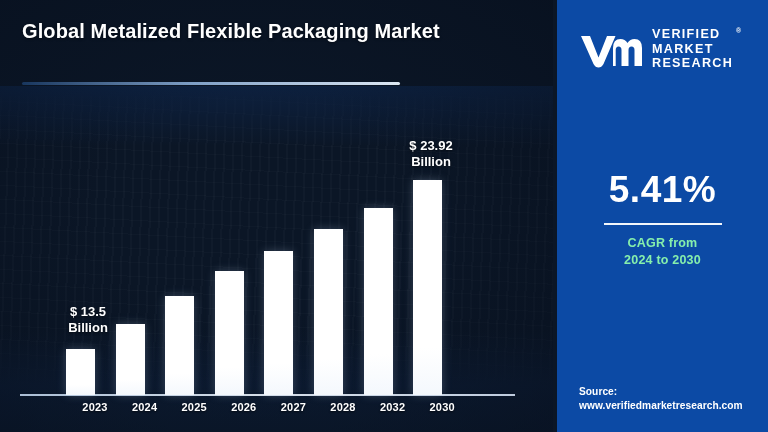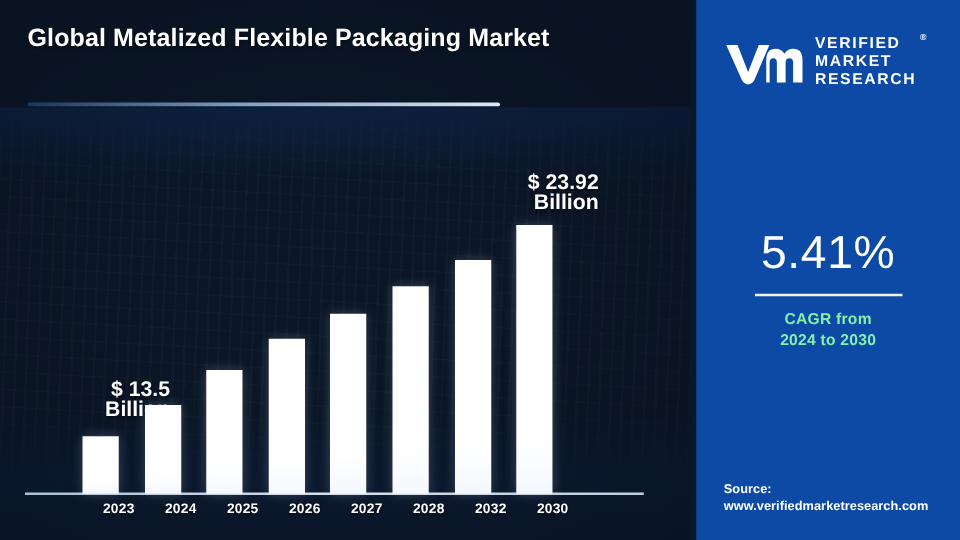--- a/index.html
+++ b/index.html
@@ -69,22 +69,22 @@
     position:absolute;top:401px;width:56px;margin-left:-13.5px;
     text-align:center;color:#ffffff;font-size:11px;font-weight:700;
     letter-spacing:.2px;text-shadow:0 1px 2px rgba(0,0,0,.6);
   }
   #axis-line{
     position:absolute;left:20px;top:394px;width:495px;height:1.6px;
     background:linear-gradient(90deg,#b9cde4 0%,#e8f0fa 50%,#cfdcee 100%);
     opacity:.92;
   }
   .value-label{
-    position:absolute;color:#ffffff;font-size:17px;line-height:16px;
-    font-weight:700;text-align:right;width:96px;
+    position:absolute;color:#ffffff;font-size:13px;line-height:16px;
+    font-weight:700;text-align:center;width:96px;
     text-shadow:0 1px 3px rgba(0,0,0,.55);
   }
   #value-first{left:40px;top:304px;}
   #value-last{left:383px;top:138px;}
 
   
   #divider-strip{
     position:absolute;left:549px;top:0;width:8px;height:432px;
     background:linear-gradient(90deg,#0a1525 0%,#0a1b31 60%,#0a2c५e 100%);
   }
@@ -95,21 +95,21 @@
   #logo-row{
     position:absolute;left:22px;top:20px;width:176px;height:58px;
     display:flex;align-items:center;gap:9px;
   }
   #logo-mark{width:64px;height:40px;flex:0 0 auto;}
   #logo-words{position:relative;color:#ffffff;font-weight:700;
     font-size:12.6px;line-height:14.4px;letter-spacing:1.3px;}
   #logo-reg{position:absolute;right:-8px;top:-3px;font-size:7px;letter-spacing:0;}
 
   #cagr-block{position:absolute;left:0;top:168px;width:211px;text-align:center;}
-  #cagr-value{color:#ffffff;font-size:37px;font-weight:400;letter-spacing:.5px;line-height:44px;margin-top:12px;}
+  #cagr-value{color:#ffffff;font-size:37px;font-weight:700;letter-spacing:.5px;line-height:44px;}
   #cagr-rule{width:118px;height:1.6px;background:#ffffff;margin:11px auto 10px auto;opacity:.95;}
   #cagr-caption{color:#86efac;font-size:12.5px;font-weight:700;line-height:17px;letter-spacing:.2px;}
 
   #source-block{position:absolute;left:22px;top:385px;width:185px;}
   .source-line{color:#ffffff;font-size:10.2px;line-height:14px;font-weight:700;letter-spacing:.05px;}
 </style>
 </head>
 <body>
 
 <div id="infographic">

